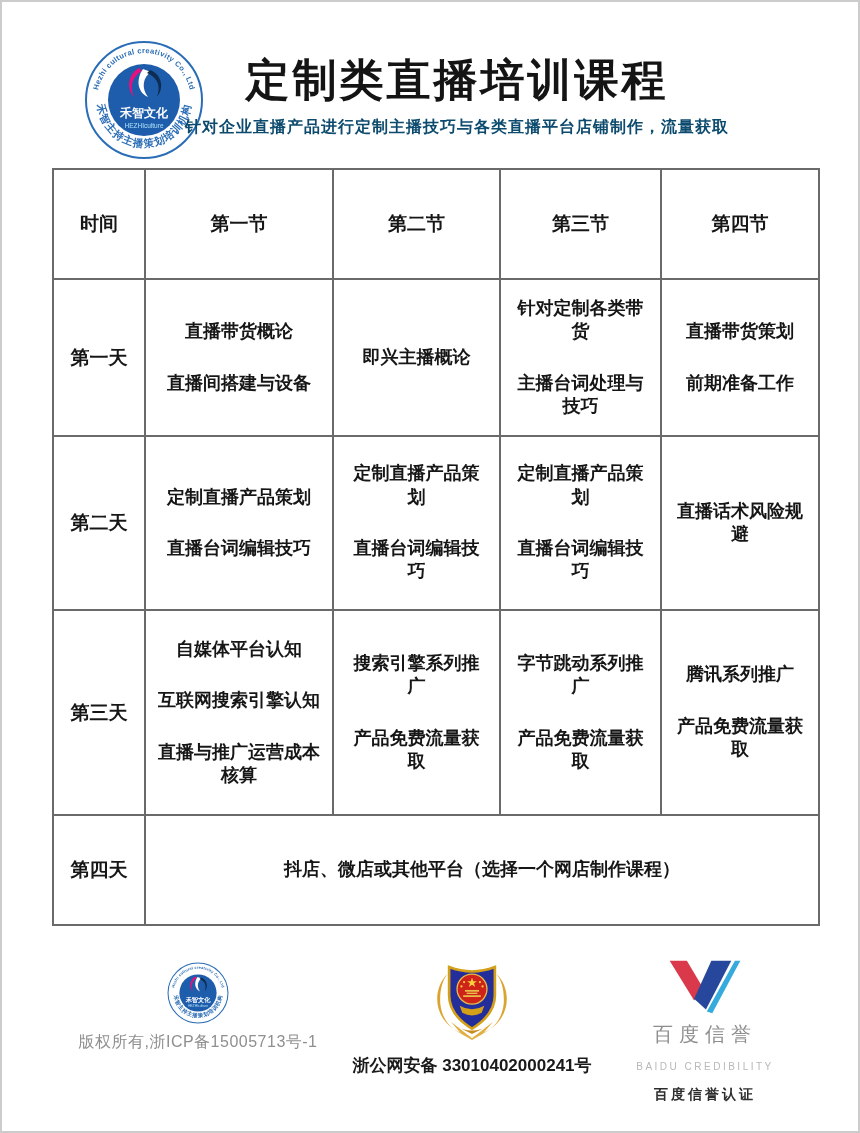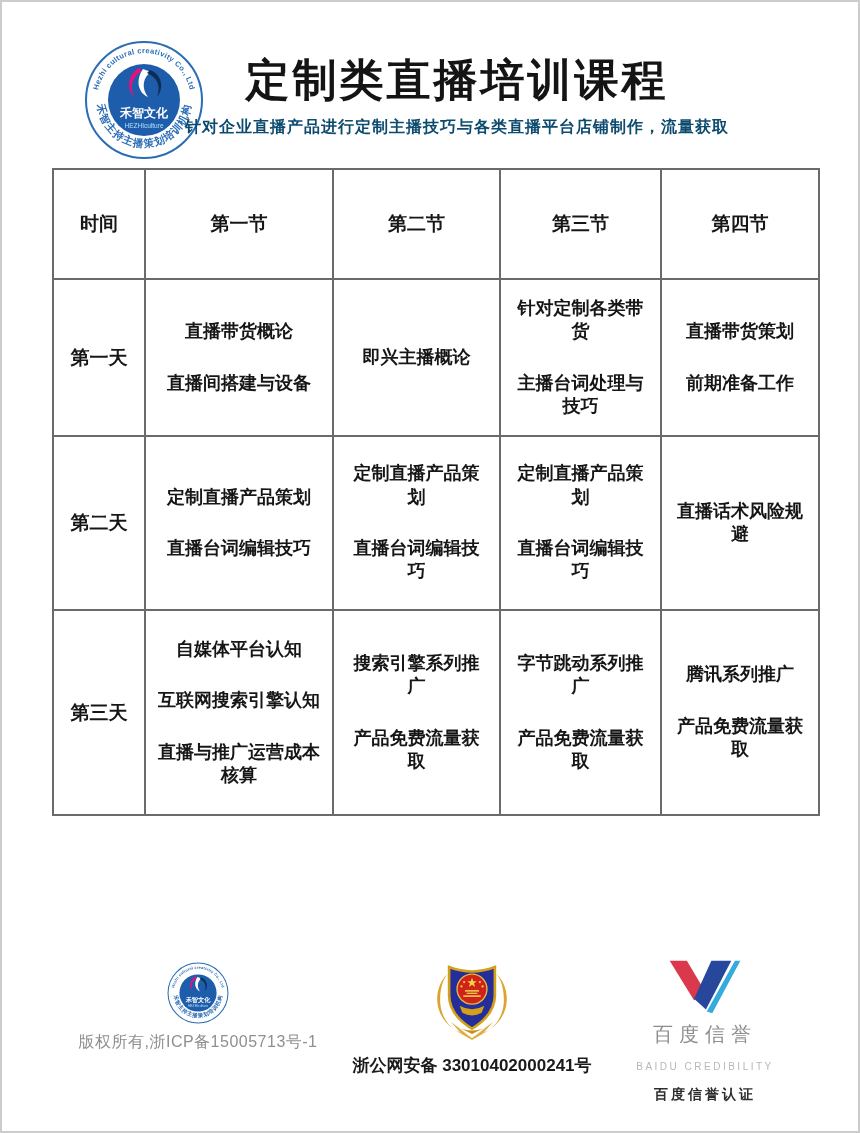--- a/index.html
+++ b/index.html
@@ -153,20 +153,26 @@
         <td>
           <div class="cell-line">字节跳动系列推广</div>
           <div class="cell-line">产品免费流量获取</div>
         </td>
         <td>
           <div class="cell-line">腾讯系列推广</div>
           <div class="cell-line">产品免费流量获取</div>
         </td>
       </tr>
 
+      <tr class="r-day4">
+        <th class="day-head">第四天</th>
+        <td class="merged-cell" colspan="4">
+          <span class="cell-line">抖店、微店或其他平台（选择一个网店制作课程）</span>
+        </td>
+      </tr>
     </tbody>
   </table>
 
   <div class="footer-col f-left">
     <svg class="footer-logo" viewBox="0 0 120 120">
       <defs>
         <path id="arcTopB" d="M 13 60 A 47 47 0 0 1 107 60"></path>
         <path id="arcBotB" d="M 13 60 A 47 47 0 0 0 107 60"></path>
       </defs>
       <circle cx="60" cy="60" r="58" fill="#ffffff" stroke="#2a6db6" stroke-width="2"></circle>

